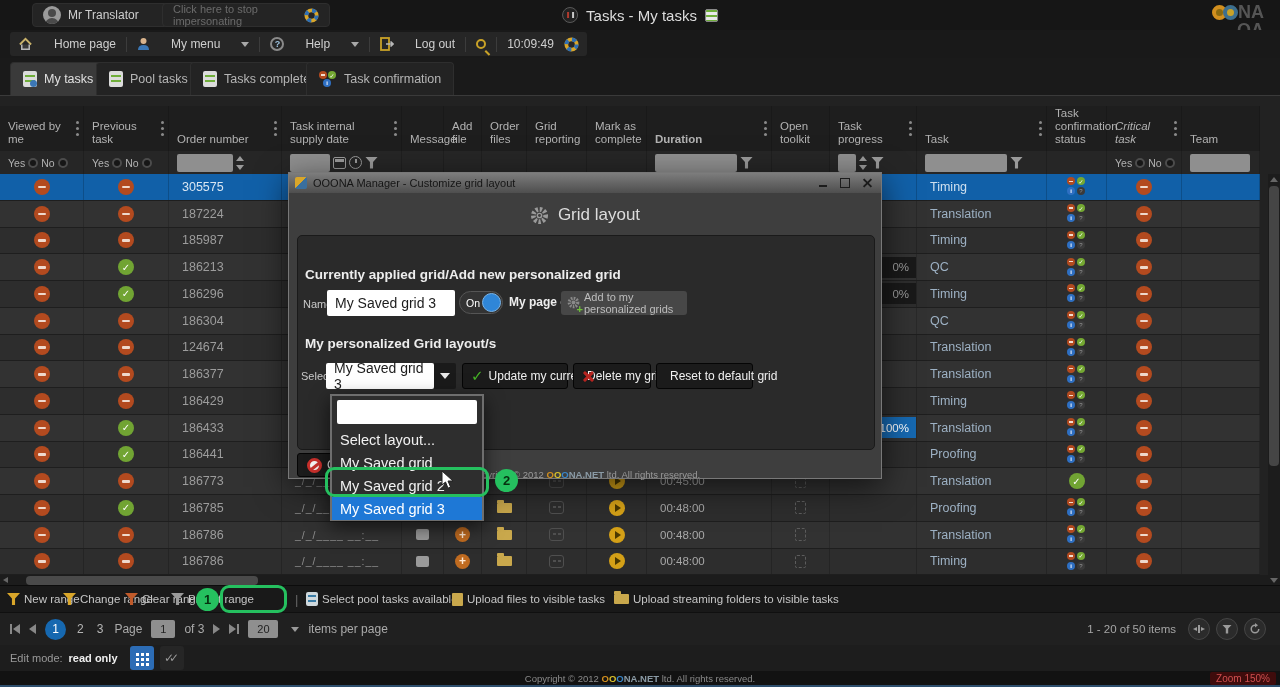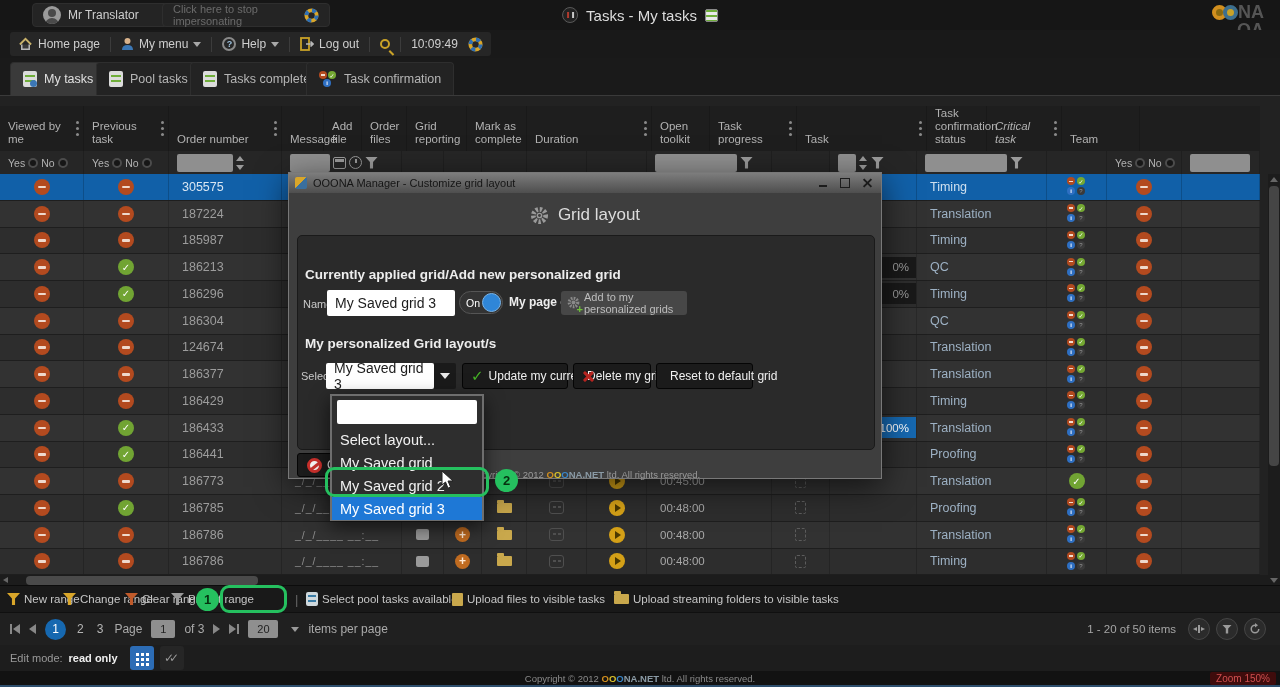--- a/index.html
+++ b/index.html
@@ -27,21 +27,21 @@
   .logo{position:absolute;right:16px;top:3px;text-align:right;line-height:18px;}
   .logo-row{display:flex;align-items:center;justify-content:flex-end;}
   .ring1,.ring2{width:15px;height:15px;border-radius:50%;display:inline-block;}
   .ring1{border:4px solid #d28f1e;background:#8a6a10;}
   .ring2{border:4px solid #3d6f8e;background:#c9a227;margin-left:-4px;}
   .logo-na,.logo-qa{font-weight:bold;font-size:18px;color:#555;letter-spacing:0;}
   
   .menubar{position:absolute;left:0;top:30px;width:1280px;height:28px;background:#191919;}
   .menu-strip{position:absolute;left:10px;top:2px;height:24px;background:#262626;border-radius:3px;
               display:flex;align-items:center;padding:0 8px;gap:10px;}
-  .menu-item{display:flex;align-items:center;gap:5px;font-size:12px;color:#cfcfcf;cursor:default;}
+  .menu-item{display:flex;align-items:center;gap:21px;font-size:12px;color:#cfcfcf;cursor:default;}
   .msep{width:1px;height:15px;background:#3c3c3c;}
   .dd-arrow{width:0;height:0;border-left:4px solid transparent;border-right:4px solid transparent;border-top:5px solid #a8a8a8;}
   .time{font-size:12px;color:#cfcfcf;}
   
   .help-ic{width:14px;height:14px;border-radius:50%;border:2px solid #8a8a8a;color:#9cc0dd;font-size:9px;
            display:flex;align-items:center;justify-content:center;font-weight:bold;}
   .search-ic{width:10px;height:10px;border:2px solid #c9a227;border-radius:50%;position:relative;}
   .search-ic::after{content:"";position:absolute;left:8px;top:9px;width:6px;height:2px;background:#c9a227;transform:rotate(45deg);transform-origin:0 0;}
   
   .tabbar{position:absolute;left:0;top:58px;width:1280px;height:37px;background:#1a1a1a;}
@@ -333,36 +333,40 @@
           <div class="kebab"></div>
         </div>
         <div class="hcell" style="width: 85px;">
           <div class="hlbl">Previous task</div>
           <div class="kebab"></div>
         </div>
         <div class="hcell" style="width: 113px;">
           <div class="hlbl">Order number</div>
           <div class="kebab"></div>
         </div>
+        <div class="hcell" style="width: 120px;">
+          <div class="hlbl">Task internal supply date</div>
+          <div class="kebab"></div>
+        </div>
         <div class="hcell" style="width: 42px;">
           <div class="hlbl">Message</div>
         </div>
         <div class="hcell" style="width: 38px;">
           <div class="hlbl">Add file</div>
         </div>
         <div class="hcell" style="width: 45px;">
           <div class="hlbl">Order files</div>
         </div>
         <div class="hcell" style="width: 60px;">
           <div class="hlbl">Grid reporting</div>
         </div>
         <div class="hcell" style="width: 60px;">
           <div class="hlbl">Mark as complete</div>
         </div>
-        <div class="hcell" style="width: 125px;">
+        <div class="hcell" style="width: 125px; font-weight: bold;">
           <div class="hlbl">Duration</div>
           <div class="kebab"></div>
         </div>
         <div class="hcell" style="width: 58px;">
           <div class="hlbl">Open toolkit</div>
         </div>
         <div class="hcell" style="width: 87px;">
           <div class="hlbl">Task progress</div>
           <div class="kebab"></div>
         </div>

